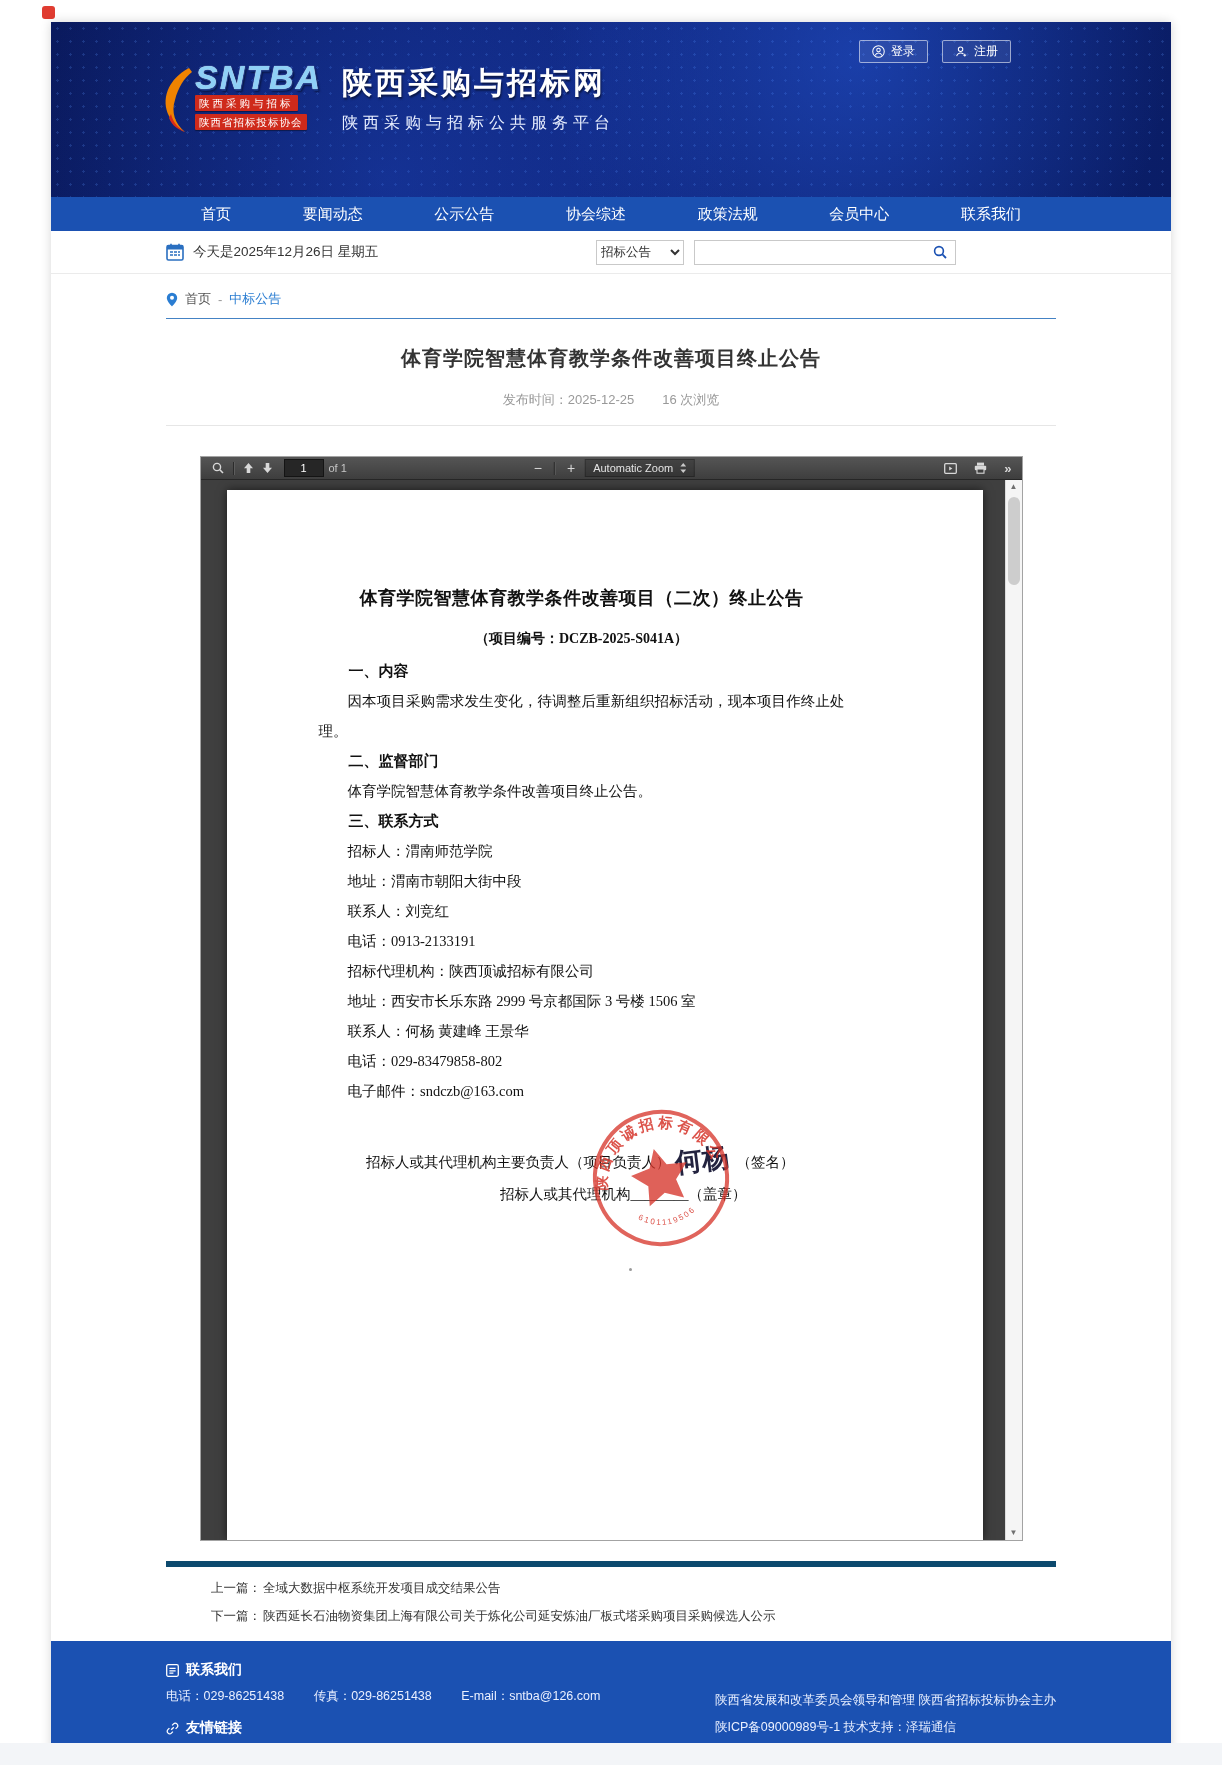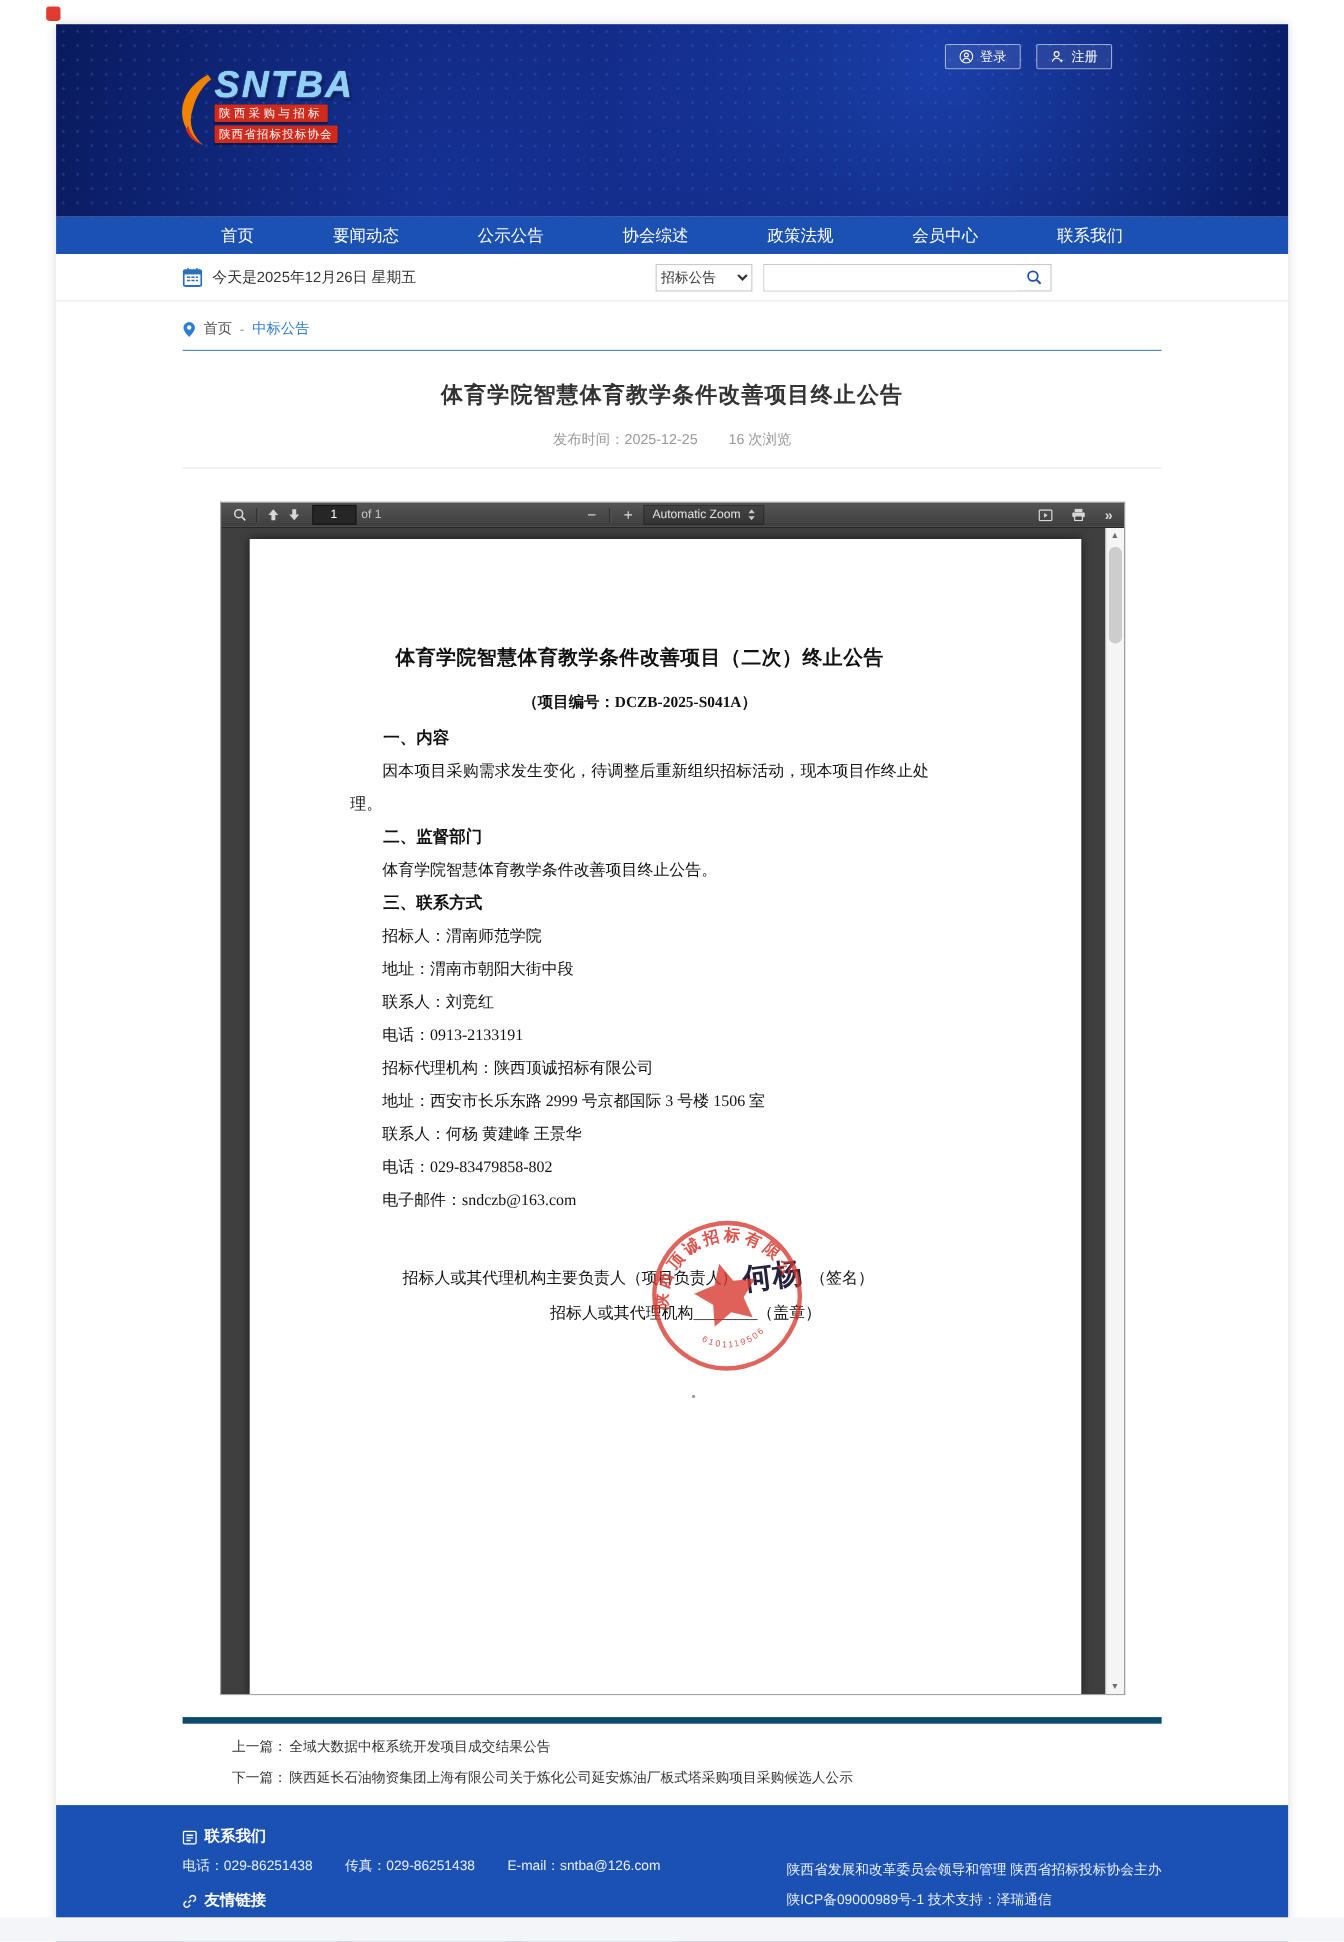--- a/index.html
+++ b/index.html
@@ -153,20 +153,24 @@
               <path d="M30 2 C8 14 2 34 10 50 C14 58 20 63 26 66 C16 58 12 46 16 34 C19 22 25 12 33 6 Z" fill="#f08300"></path>
               <path d="M12 48 C14 56 19 62 26 66 C20 64 13 60 10 52 Z" fill="#d92b1a"></path>
             </svg>
           </span>
           <div class="logo-text">
             <div class="logo-en">SNTBA</div>
             <div><span class="logo-sub1">陕西采购与招标</span></div>
             <div><span class="logo-sub2">陕西省招标投标协会</span></div>
           </div>
         </div>
+        <div class="site-title-block">
+          <div class="site-title">陕西采购与招标网</div>
+          <div class="site-subtitle">陕西采购与招标公共服务平台</div>
+        </div>
       </div>
     </header>
 
     <nav class="nav">
       <span class="nav-item">首页</span>
       <span class="nav-item">要闻动态</span>
       <span class="nav-item">公示公告</span>
       <span class="nav-item">协会综述</span>
       <span class="nav-item">政策法规</span>
       <span class="nav-item">会员中心</span>

